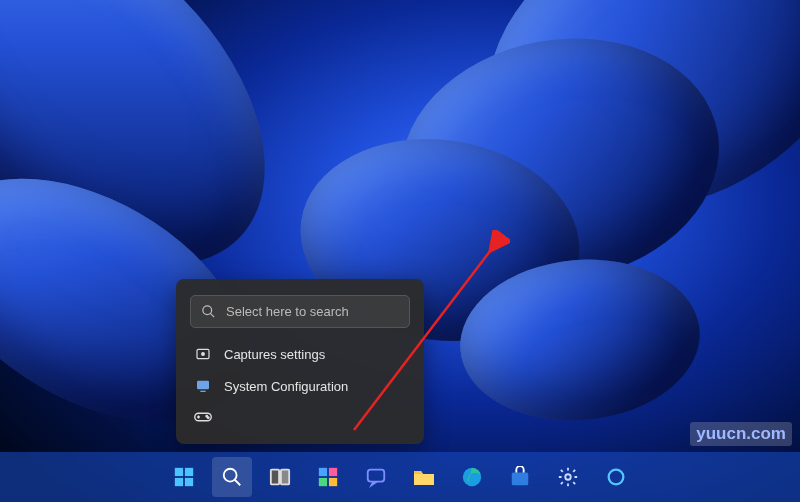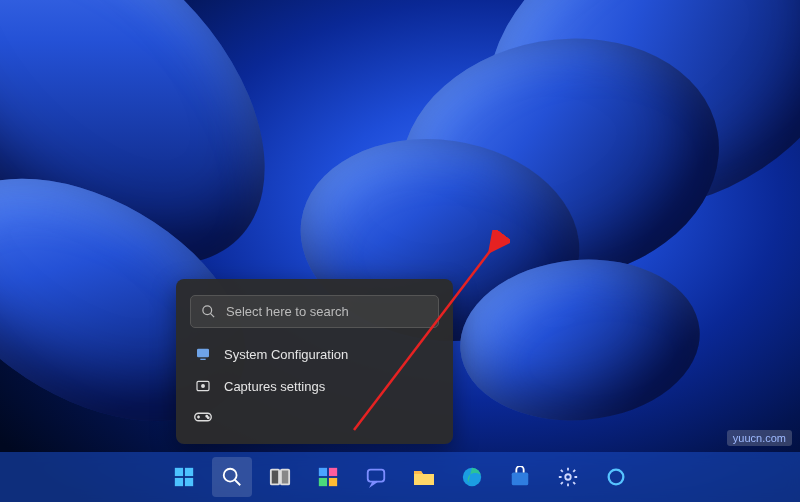--- a/index.html
+++ b/index.html
@@ -5,30 +5,30 @@
 *{margin:0;padding:0;box-sizing:border-box;font-family:"Segoe UI",Arial,sans-serif}
 html,body{width:800px;height:502px;overflow:hidden}
 .desktop{width:100%;height:100%;position:relative;background:radial-gradient(ellipse 600px 400px at 60% 40%,#3b6eff 0%,#1e4dd8 25%,#0a2896 50%,#031451 75%,#000820 100%)}
 .petal{position:absolute;border-radius:50%;background:linear-gradient(135deg,#5b8bff 0%,#2451d6 40%,#0a2175 80%);box-shadow:inset -20px -20px 60px rgba(0,0,30,.6),inset 20px 20px 40px rgba(120,170,255,.3)}
 .p1{width:380px;height:280px;top:-80px;right:-60px;transform:rotate(-25deg)}
 .p2{width:320px;height:240px;top:40px;right:80px;transform:rotate(-10deg)}
 .p3{width:280px;height:200px;top:140px;right:220px;transform:rotate(8deg)}
 .p4{width:420px;height:260px;top:-40px;left:-120px;transform:rotate(45deg)}
 .p5{width:340px;height:200px;top:200px;left:-80px;transform:rotate(30deg)}
 .p6{width:240px;height:160px;top:260px;right:100px;transform:rotate(-5deg)}
-.search-popup{position:absolute;left:176px;bottom:58px;width:277px;background:rgba(44,44,44,.96);border-radius:8px;padding:12px 0;color:#e5e5e5;font-size:13px;box-shadow:0 8px 24px rgba(0,0,0,.4)}
+.search-popup{position:absolute;left:176px;bottom:58px;width:248px;background:rgba(44,44,44,.96);border-radius:8px;padding:12px 0;color:#e5e5e5;font-size:13px;box-shadow:0 8px 24px rgba(0,0,0,.4)}
 .search-bar{margin:4px 14px 10px;padding:8px 10px;background:rgba(70,70,70,.6);border:1px solid #555;border-radius:5px;display:flex;align-items:center;gap:10px;color:#bbb}
 .search-bar svg{flex-shrink:0}
 .menu-item{display:flex;align-items:center;gap:12px;padding:8px 18px;cursor:default}
 .mi-icon{width:18px;display:flex;justify-content:center}
 .arrow{position:absolute;left:340px;bottom:62px;width:170px;height:210px;pointer-events:none}
 .taskbar{position:absolute;bottom:0;left:0;right:0;height:50px;background:rgba(25,78,200,.55);backdrop-filter:blur(8px);display:flex;justify-content:center;align-items:center;gap:8px}
 .tb-item{width:40px;height:40px;border-radius:4px;display:flex;align-items:center;justify-content:center;cursor:pointer}
 .tb-item.active{background:rgba(255,255,255,.15)}
-.watermark{position:absolute;right:8px;bottom:56px;color:#9eb9ff;font-size:11px;font-weight:400;background:rgba(200,200,200,.25);padding:2px 6px;border-radius:3px}
+.watermark{position:absolute;right:8px;bottom:56px;color:#9eb9ff;font-size:17px;font-weight:700;background:rgba(200,200,200,.25);padding:2px 6px;border-radius:3px}
 </style>
 </head>
 <body>
 
 <div class="desktop">
   <div class="petal p1"></div>
   <div class="petal p4"></div>
   <div class="petal p5"></div>
   <div class="petal p2"></div>
   <div class="petal p3"></div>
@@ -37,35 +37,35 @@
   <div class="search-popup">
     <div class="search-bar">
       <svg width="15" height="15" viewBox="0 0 24 24" fill="none" stroke="#bbb" stroke-width="2">
           <circle cx="10" cy="10" r="7"></circle>
           <line x1="21" y1="21" x2="15" y2="15"></line>
         </svg>
       <span>Select here to search</span>
     </div>
     <div class="menu-item">
       <span class="mi-icon">
+        <svg width="16" height="16" viewBox="0 0 24 24" fill="none" stroke="#ddd" stroke-width="1.8">
+            <rect x="3" y="5" width="18" height="14" rx="2"></rect>
+            <circle cx="12" cy="12" r="2" fill="#ddd"></circle>
+          </svg>
+      </span>
+      <span>Captures settings</span>
+    </div>
+    <div class="menu-item">
+      <span class="mi-icon">
         <svg width="16" height="16" viewBox="0 0 24 24" fill="#6ea3e8">
             <rect x="3" y="4" width="18" height="13" rx="2"></rect>
             <rect x="8" y="19" width="8" height="2"></rect>
           </svg>
       </span>
       <span>System Configuration</span>
-    </div>
-    <div class="menu-item">
-      <span class="mi-icon">
-        <svg width="16" height="16" viewBox="0 0 24 24" fill="none" stroke="#ddd" stroke-width="1.8">
-            <rect x="3" y="5" width="18" height="14" rx="2"></rect>
-            <circle cx="12" cy="12" r="2" fill="#ddd"></circle>
-          </svg>
-      </span>
-      <span>Captures settings</span>
     </div>
     <div class="menu-item">
       <span class="mi-icon">
         <svg width="18" height="14" viewBox="0 0 24 16" fill="none" stroke="#ddd" stroke-width="1.8">
             <rect x="1" y="3" width="22" height="10" rx="5"></rect>
             <line x1="6" y1="6" x2="6" y2="10"></line>
             <line x1="4" y1="8" x2="8" y2="8"></line>
             <circle cx="17" cy="7" r="1" fill="#ddd"></circle>
             <circle cx="19" cy="9" r="1" fill="#ddd"></circle>
           </svg>

